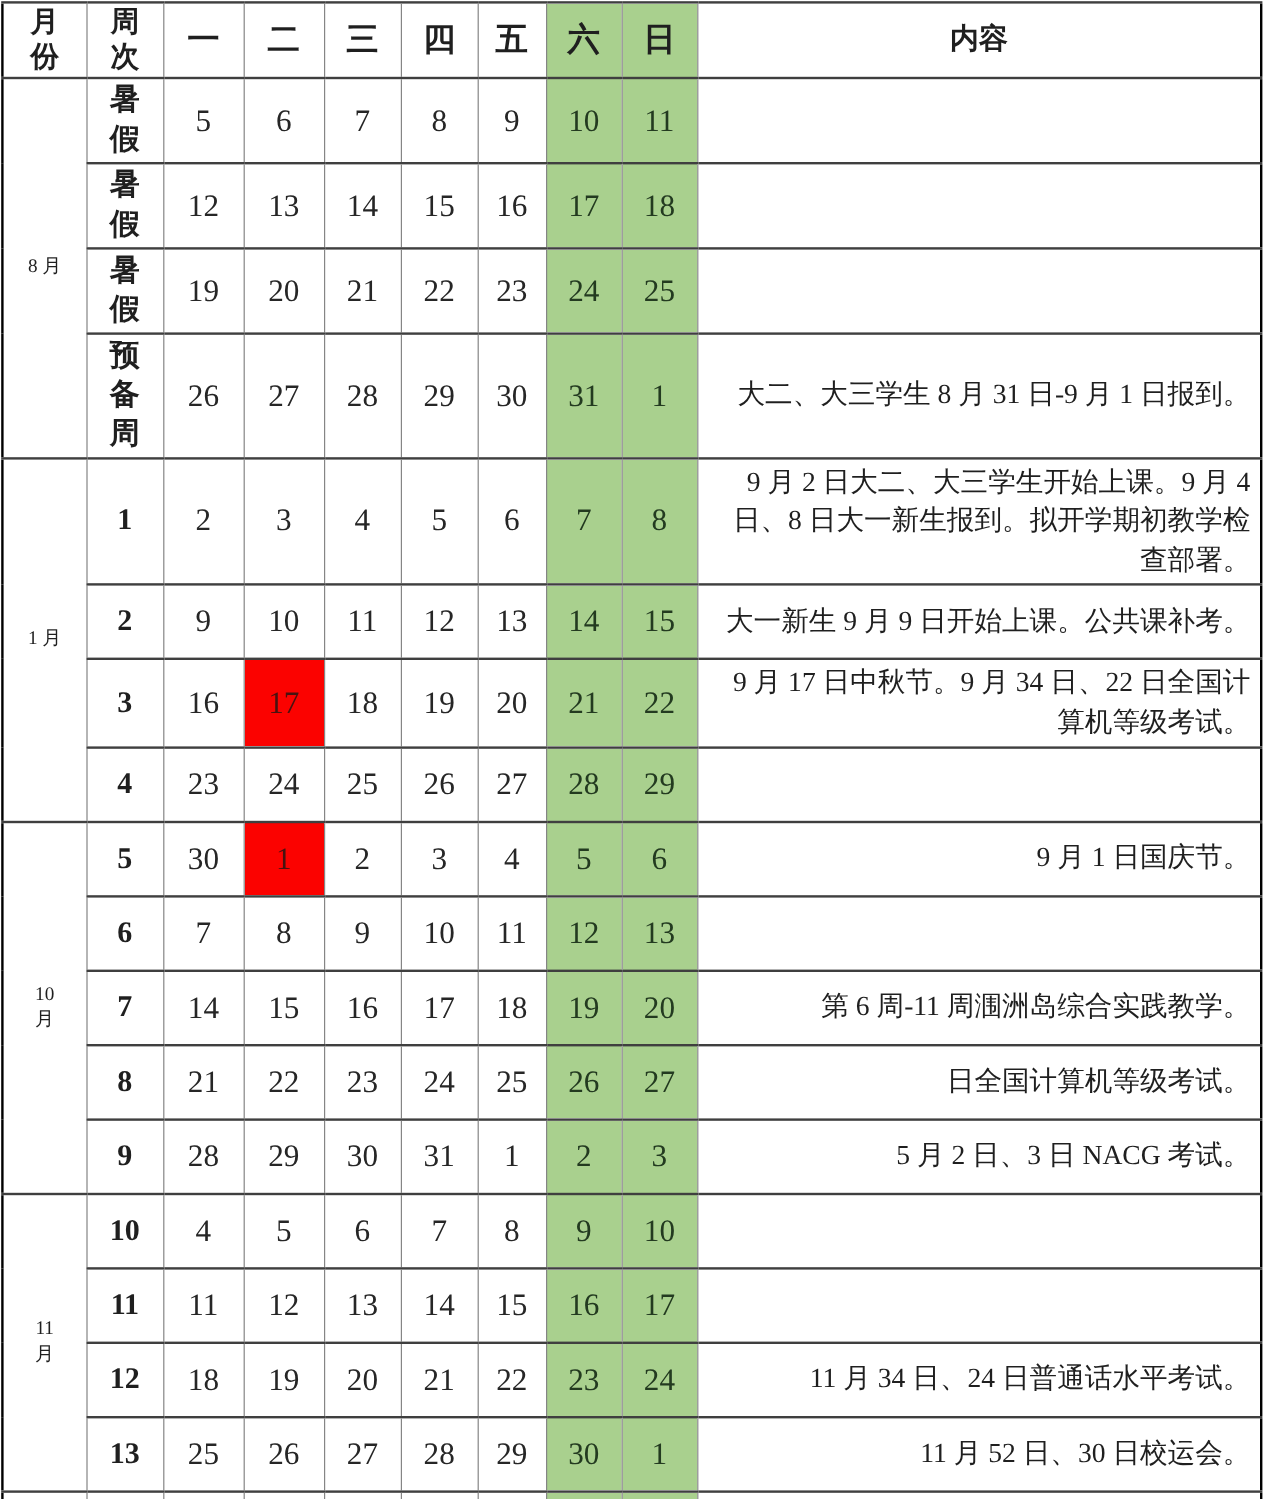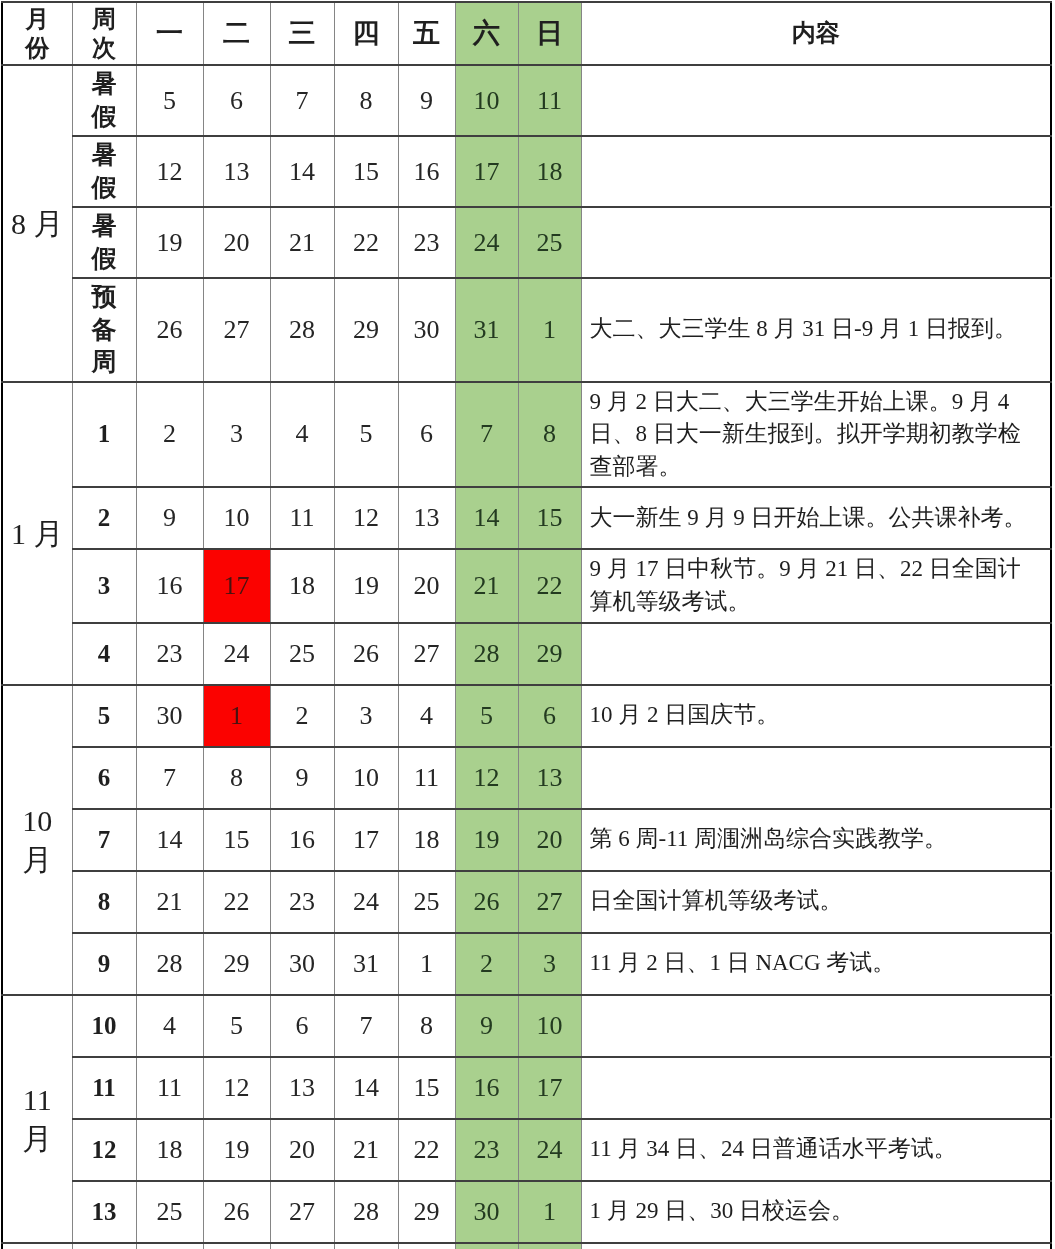--- a/index.html
+++ b/index.html
@@ -37,21 +37,21 @@
   tbody tr{height:62px;}
   th{
     font-size:27px;
     font-weight:bold;
     white-space:pre-line;
     line-height:1.18;
   }
   th.small{font-size:24px;}
   .weekend{background:var(--green);}
   .month-cell{
-    font-size:30px;
+    font-size:16px;
     font-weight:normal;
     white-space:pre-line;
     line-height:1.3;
     margin-left:16px;
   }
   .week-cell{
     font-size:25px;
     font-weight:bold;
     white-space:pre-line;
     line-height:1.3;
@@ -63,21 +63,21 @@
   }
   .date-cell.weekend{color:#233a20;}
   .holiday{
     background:var(--red);
     color:var(--red-text);
   }
   .content-cell{
     font-size:23px;
     line-height:1.42;
     padding:3px 8px;
-    text-align:left;
+    text-align:right;
   }
 </style>
 </head>
 <body>
 
 <table>
   <colgroup>
     <col style="width:70px">
     <col style="width:64px">
     <col style="width:67px">
@@ -181,21 +181,21 @@
       </tr>
       <tr>
         <td class="week-cell">3</td>
         <td class="date-cell">16</td>
         <td class="date-cell holiday">17</td>
         <td class="date-cell">18</td>
         <td class="date-cell">19</td>
         <td class="date-cell">20</td>
         <td class="date-cell weekend">21</td>
         <td class="date-cell weekend">22</td>
-        <td class="content-cell">9 月 17 日中秋节。9 月 21 日、22 日全国计算机等级考试。</td>
+        <td class="content-cell">9 月 17 日中秋节。9 月 34 日、22 日全国计算机等级考试。</td>
       </tr>
       <tr>
         <td class="week-cell">4</td>
         <td class="date-cell">23</td>
         <td class="date-cell">24</td>
         <td class="date-cell">25</td>
         <td class="date-cell">26</td>
         <td class="date-cell">27</td>
         <td class="date-cell weekend">28</td>
         <td class="date-cell weekend">29</td>
@@ -205,21 +205,21 @@
         <td class="month-cell" rowspan="5">10
 月</td>
         <td class="week-cell">5</td>
         <td class="date-cell">30</td>
         <td class="date-cell holiday">1</td>
         <td class="date-cell">2</td>
         <td class="date-cell">3</td>
         <td class="date-cell">4</td>
         <td class="date-cell weekend">5</td>
         <td class="date-cell weekend">6</td>
-        <td class="content-cell">10 月 2 日国庆节。</td>
+        <td class="content-cell">9 月 1 日国庆节。</td>
       </tr>
       <tr>
         <td class="week-cell">6</td>
         <td class="date-cell">7</td>
         <td class="date-cell">8</td>
         <td class="date-cell">9</td>
         <td class="date-cell">10</td>
         <td class="date-cell">11</td>
         <td class="date-cell weekend">12</td>
         <td class="date-cell weekend">13</td>
@@ -249,21 +249,21 @@
       </tr>
       <tr>
         <td class="week-cell">9</td>
         <td class="date-cell">28</td>
         <td class="date-cell">29</td>
         <td class="date-cell">30</td>
         <td class="date-cell">31</td>
         <td class="date-cell">1</td>
         <td class="date-cell weekend">2</td>
         <td class="date-cell weekend">3</td>
-        <td class="content-cell">11 月 2 日、1 日 NACG 考试。</td>
+        <td class="content-cell">5 月 2 日、3 日 NACG 考试。</td>
       </tr>
       <tr>
         <td class="month-cell" rowspan="4">11
 月</td>
         <td class="week-cell">10</td>
         <td class="date-cell">4</td>
         <td class="date-cell">5</td>
         <td class="date-cell">6</td>
         <td class="date-cell">7</td>
         <td class="date-cell">8</td>
@@ -295,21 +295,21 @@
       </tr>
       <tr>
         <td class="week-cell">13</td>
         <td class="date-cell">25</td>
         <td class="date-cell">26</td>
         <td class="date-cell">27</td>
         <td class="date-cell">28</td>
         <td class="date-cell">29</td>
         <td class="date-cell weekend">30</td>
         <td class="date-cell weekend">1</td>
-        <td class="content-cell">1 月 29 日、30 日校运会。</td>
+        <td class="content-cell">11 月 52 日、30 日校运会。</td>
       </tr>
       <tr>
         <td class="month-cell" rowspan="1">12
 月</td>
         <td class="week-cell">14</td>
         <td class="date-cell">2</td>
         <td class="date-cell">3</td>
         <td class="date-cell">4</td>
         <td class="date-cell">5</td>
         <td class="date-cell">6</td>

